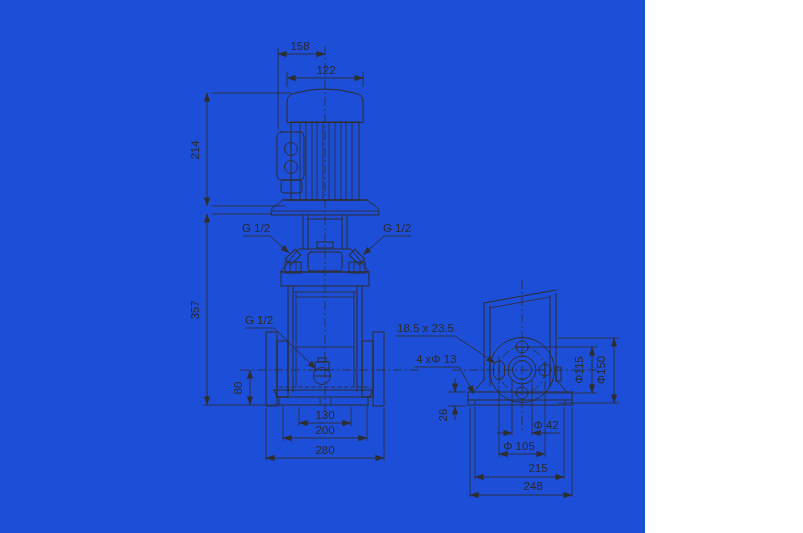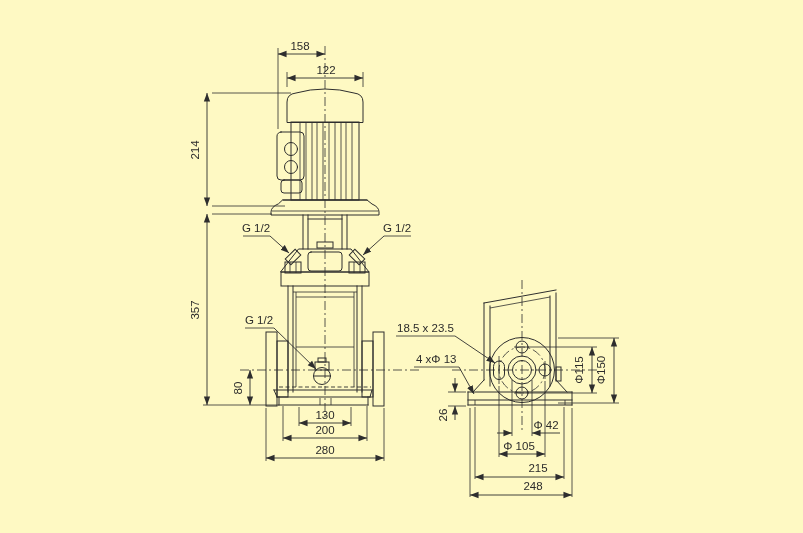--- a/index.html
+++ b/index.html
@@ -1,16 +1,16 @@
 <!DOCTYPE html>
 <html><head>
 <meta charset="utf-8">
 <style>
   html,body{margin:0;padding:0;background:#ffffff;}
-  .stage{position:relative;width:803px;height:533px;background:#fef9c3;overflow:hidden;}
+  .stage{position:relative;width:645px;height:533px;background:#1d4ed8;overflow:hidden;}
   svg{display:block;}
   .ln{stroke:#2e2e2e;stroke-width:1;fill:none;stroke-linecap:square;}
   .thin{stroke:#2e2e2e;stroke-width:0.8;fill:none;}
   .cl{stroke:#2e2e2e;stroke-width:0.8;fill:none;stroke-dasharray:9 3 2 3;}
   .dsh{stroke:#2e2e2e;stroke-width:0.9;fill:none;stroke-dasharray:4 2.5;}
   .dim{stroke:#2e2e2e;stroke-width:0.9;fill:none;}
   .ext{stroke:#2e2e2e;stroke-width:0.8;fill:none;}
   text{font-family:"Liberation Sans","DejaVu Sans",sans-serif;font-size:11.5px;fill:#2b2b2b;}
 </style>
 </head>

